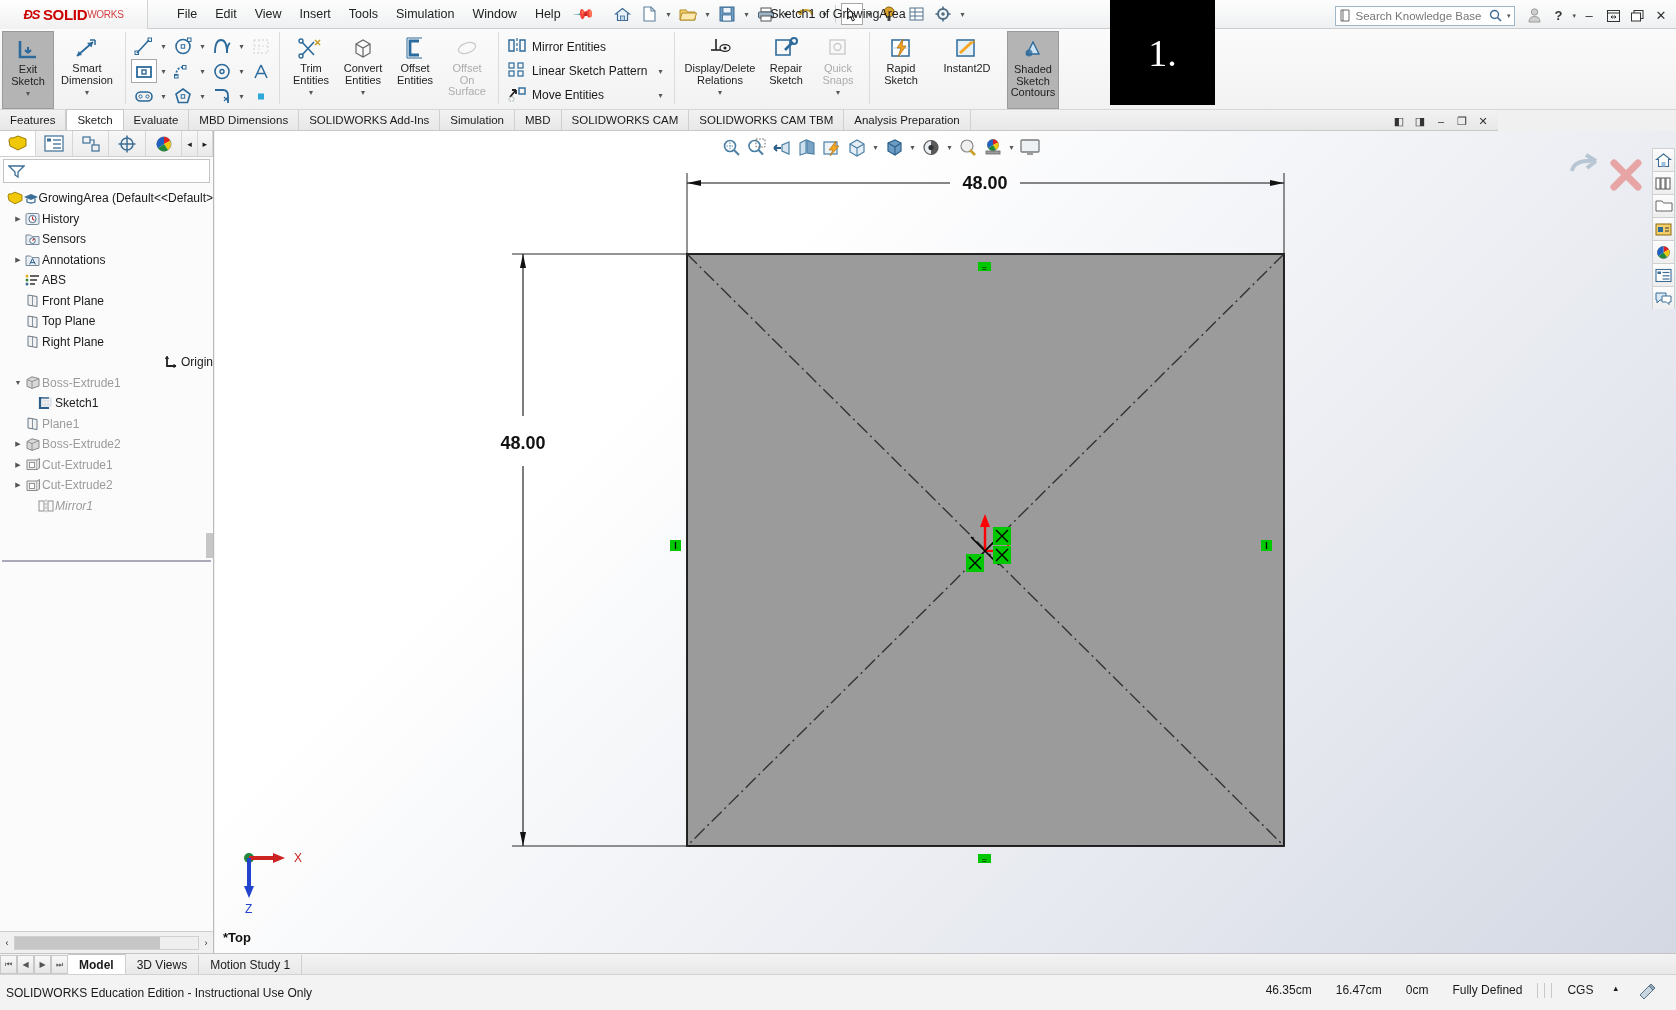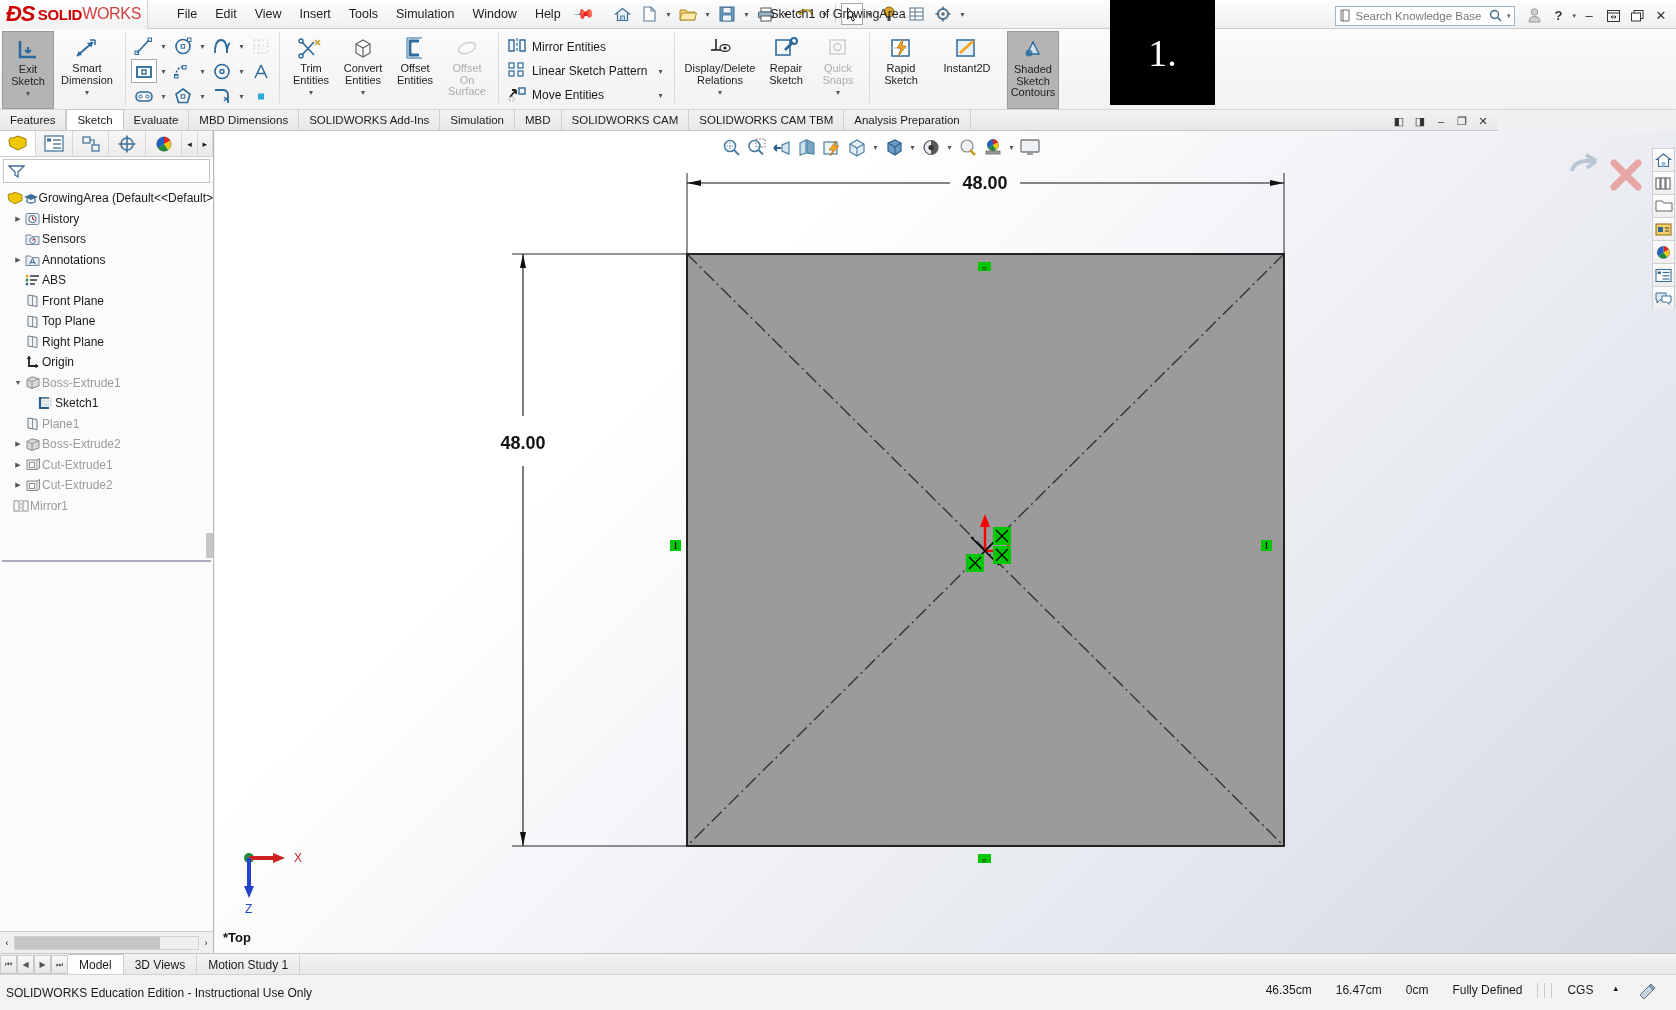--- a/index.html
+++ b/index.html
@@ -17,23 +17,23 @@
     position:absolute; left:0; top:0; width:1676px; height:29px;
     background:linear-gradient(#fdfdfd,#eef0f1);
     border-bottom:1px solid #cdcdcd;
     display:flex; align-items:center;
   }
   #logo {
     width:148px; height:29px; display:flex; align-items:center; justify-content:center;
     border-right:1px solid #d3d3d3;
     background:linear-gradient(#ffffff,#f1f1f1);
   }
-  #logo .ds { color:#cc0000; font-weight:bold; font-size:22px; font-style:italic; letter-spacing:-1px;}
+  #logo .ds { color:#cc0000; font-weight:bold; font-size:13px; font-style:italic; letter-spacing:-1px;}
   #logo .sw1 { color:#cc0000; font-weight:bold; font-size:15px; letter-spacing:-0.3px;}
-  #logo .sw2 { color:#d23f3f; font-weight:normal; font-size:16px; letter-spacing:-0.3px;}
+  #logo .sw2 { color:#d23f3f; font-weight:normal; font-size:10px; letter-spacing:-0.3px;}
   .menu-item {
     padding:4px 9px; font-size:12.5px; color:#222; cursor:default;
   }
   #pin { margin-left:6px; color:#1b7cc0; font-size:14px; transform:rotate(40deg); }
 
   #qat { display:flex; align-items:center; margin-left:16px; gap:1px; }
   .qat-btn { width:26px; height:24px; display:flex; align-items:center; justify-content:center;
      font-size:14px; color:#3d6b93; position:relative;}
   .qat-sep { width:1px; height:18px; background:#d0d0d0; margin:0 4px; }
   .mini-caret { font-size:7px; color:#555; margin-left:1px; }
@@ -158,21 +158,21 @@
   
   #tabbar {
     position:absolute; left:0; top:953px; width:1676px; height:21px;
     background:linear-gradient(#f3f3f3,#e9e9e9); border-top:1px solid #c4c4c4;
     display:flex; align-items:flex-end;
   }
   .nav-btn { width:17px; height:19px; display:flex; align-items:center; justify-content:center;
      font-size:8px; border:1px solid #c8c8c8; background:linear-gradient(#f8f8f8,#e6e6e6); color:#555;}
   .btab { height:19px; padding:0 11px; display:flex; align-items:center; font-size:12px;
       border-right:1px solid #cfcfcf; }
-  .btab.active { background:#fff; font-weight:normal; border-top:1px solid #c4c4c4; height:20px;margin-top:17px;}
+  .btab.active { background:#fff; font-weight:bold; border-top:1px solid #c4c4c4; height:20px;margin-top:17px;}
   #statusbar {
     position:absolute; left:0; top:974px; width:1676px; height:36px;
     background:#f3f3f3; border-top:1px solid #d2d2d2;
     display:flex; align-items:center; font-size:12px; color:#1a1a1a;
   }
   #status-left { padding-left:6px; }
   #status-right { margin-left:auto; display:flex; align-items:flex-start; gap:0; padding-right:8px;}
   .st-cell { padding:0 12px; }
   .st-sep { width:1px; height:15px; background:#c8c8c8; margin:0 3px;}
 
@@ -779,21 +779,21 @@
         <div class="trow" style="padding-left: 13px;">
           <span class="tw"></span>
           <span class="tico">
             <svg width="14" height="15" viewBox="0 0 14 15">
               <path d="M2 2 L11 3.5 V13.5 L2 12 Z" fill="#f2f2f2" stroke="#6b7a88" stroke-width="1"></path>
               <line x1="6.5" y1="2.7" x2="6.5" y2="12.8" stroke="#6b7a88" stroke-width="0.8"></line>
             </svg>
           </span>
           <span class="tlabel">Right Plane</span>
         </div>
-        <div class="trow" style="padding-left: 13px;">
+        <div class="trow" style="padding-left: 13px; justify-content: flex-end;">
           <span class="tw"></span>
           <span class="tico">
             <svg width="14" height="15" viewBox="0 0 14 15">
               <path d="M3 1.5 V11 H12" fill="none" stroke="#222" stroke-width="1.8"></path>
               <path d="M3 1.5 L1.5 4 M3 1.5 L4.5 4" stroke="#222" stroke-width="1.2" fill="none"></path>
               <path d="M12 11 L9.5 9.6 M12 11 L9.5 12.4" stroke="#222" stroke-width="1.2" fill="none"></path>
             </svg>
           </span>
           <span class="tlabel">Origin</span>
         </div>
@@ -856,21 +856,21 @@
           <span class="tw">▶</span>
           <span class="tico">
             <svg width="16" height="15" viewBox="0 0 16 15">
               <path d="M2 3 H12 V12.5 H2 Z" fill="#ececec" stroke="#8a8a8a" stroke-width="1"></path>
               <path d="M12 3 L14.5 1.5 V11 L12 12.5" fill="#dcdcdc" stroke="#8a8a8a" stroke-width="1"></path>
               <rect x="4.5" y="5.5" width="5" height="5" fill="#fff" stroke="#8a8a8a" stroke-width="0.9"></rect>
             </svg>
           </span>
           <span class="tlabel dim">Cut-Extrude2</span>
         </div>
-        <div class="trow" style="padding-left: 1px;">
+        <div class="trow" style="padding-left: 26px; font-style: italic;">
           <span class="tw"></span>
           <span class="tico">
             <svg width="16" height="14" viewBox="0 0 16 14">
               <rect x="1" y="2" width="5" height="10" fill="none" stroke="#9a9a9a" stroke-width="1.1"></rect>
               <rect x="10" y="2" width="5" height="10" fill="none" stroke="#9a9a9a" stroke-width="1.1"></rect>
               <line x1="8" y1="0.5" x2="8" y2="13.5" stroke="#9a9a9a" stroke-width="1" stroke-dasharray="2 1.6"></line>
             </svg>
           </span>
           <span class="tlabel dim">Mirror1</span>
         </div>

